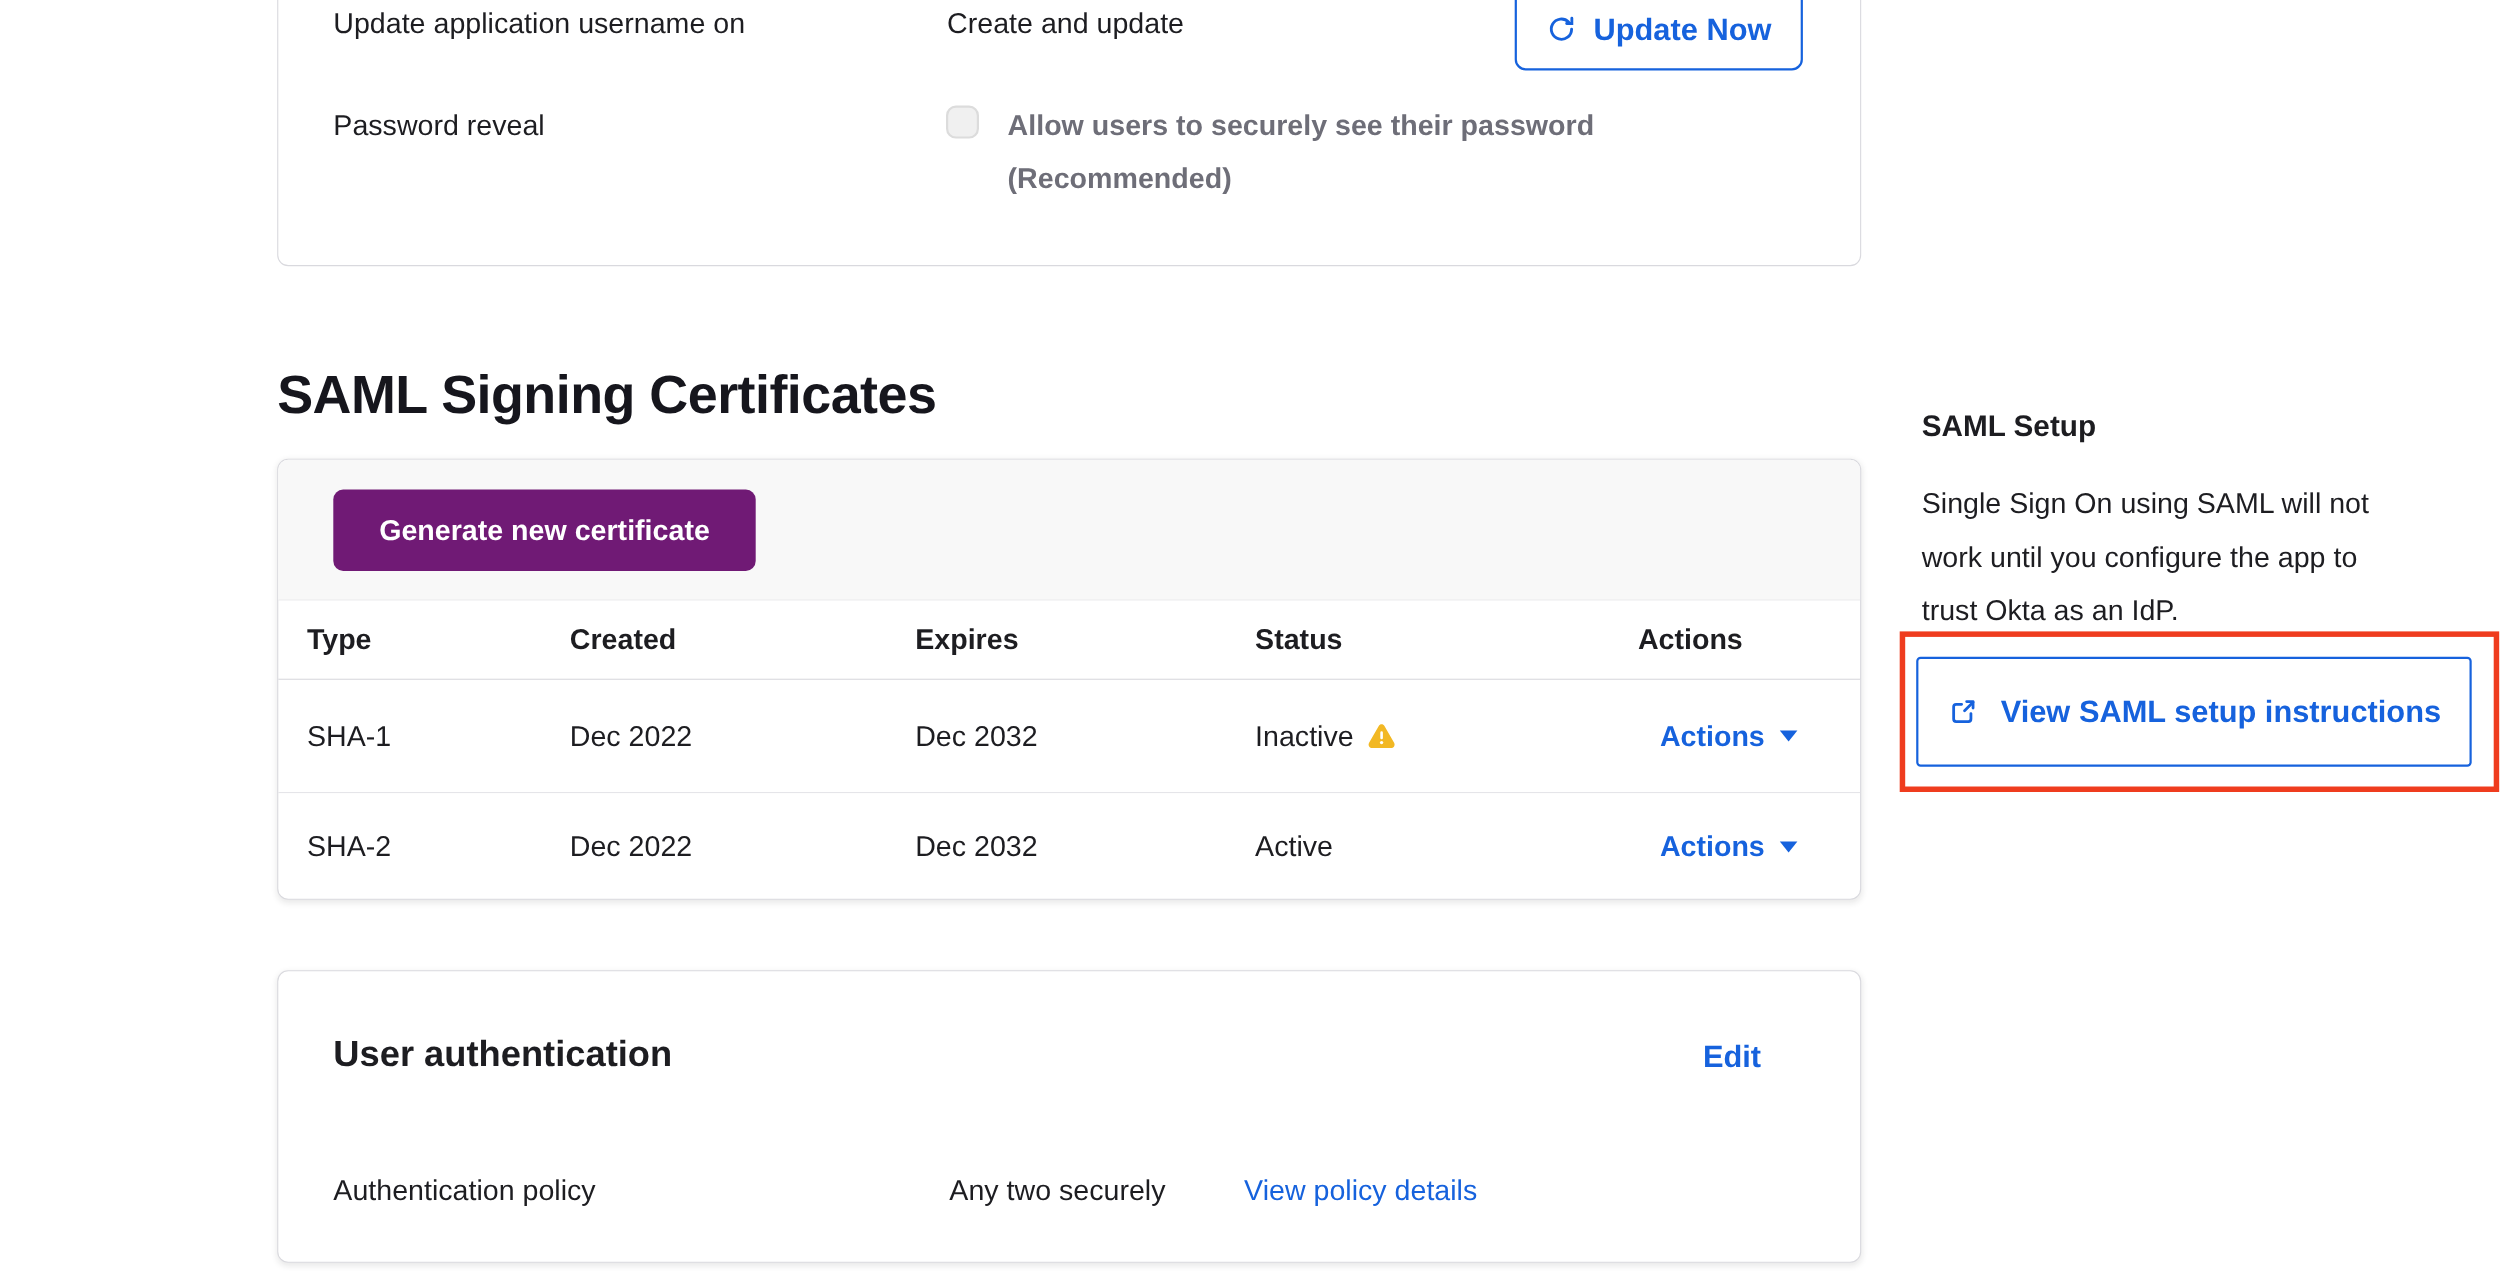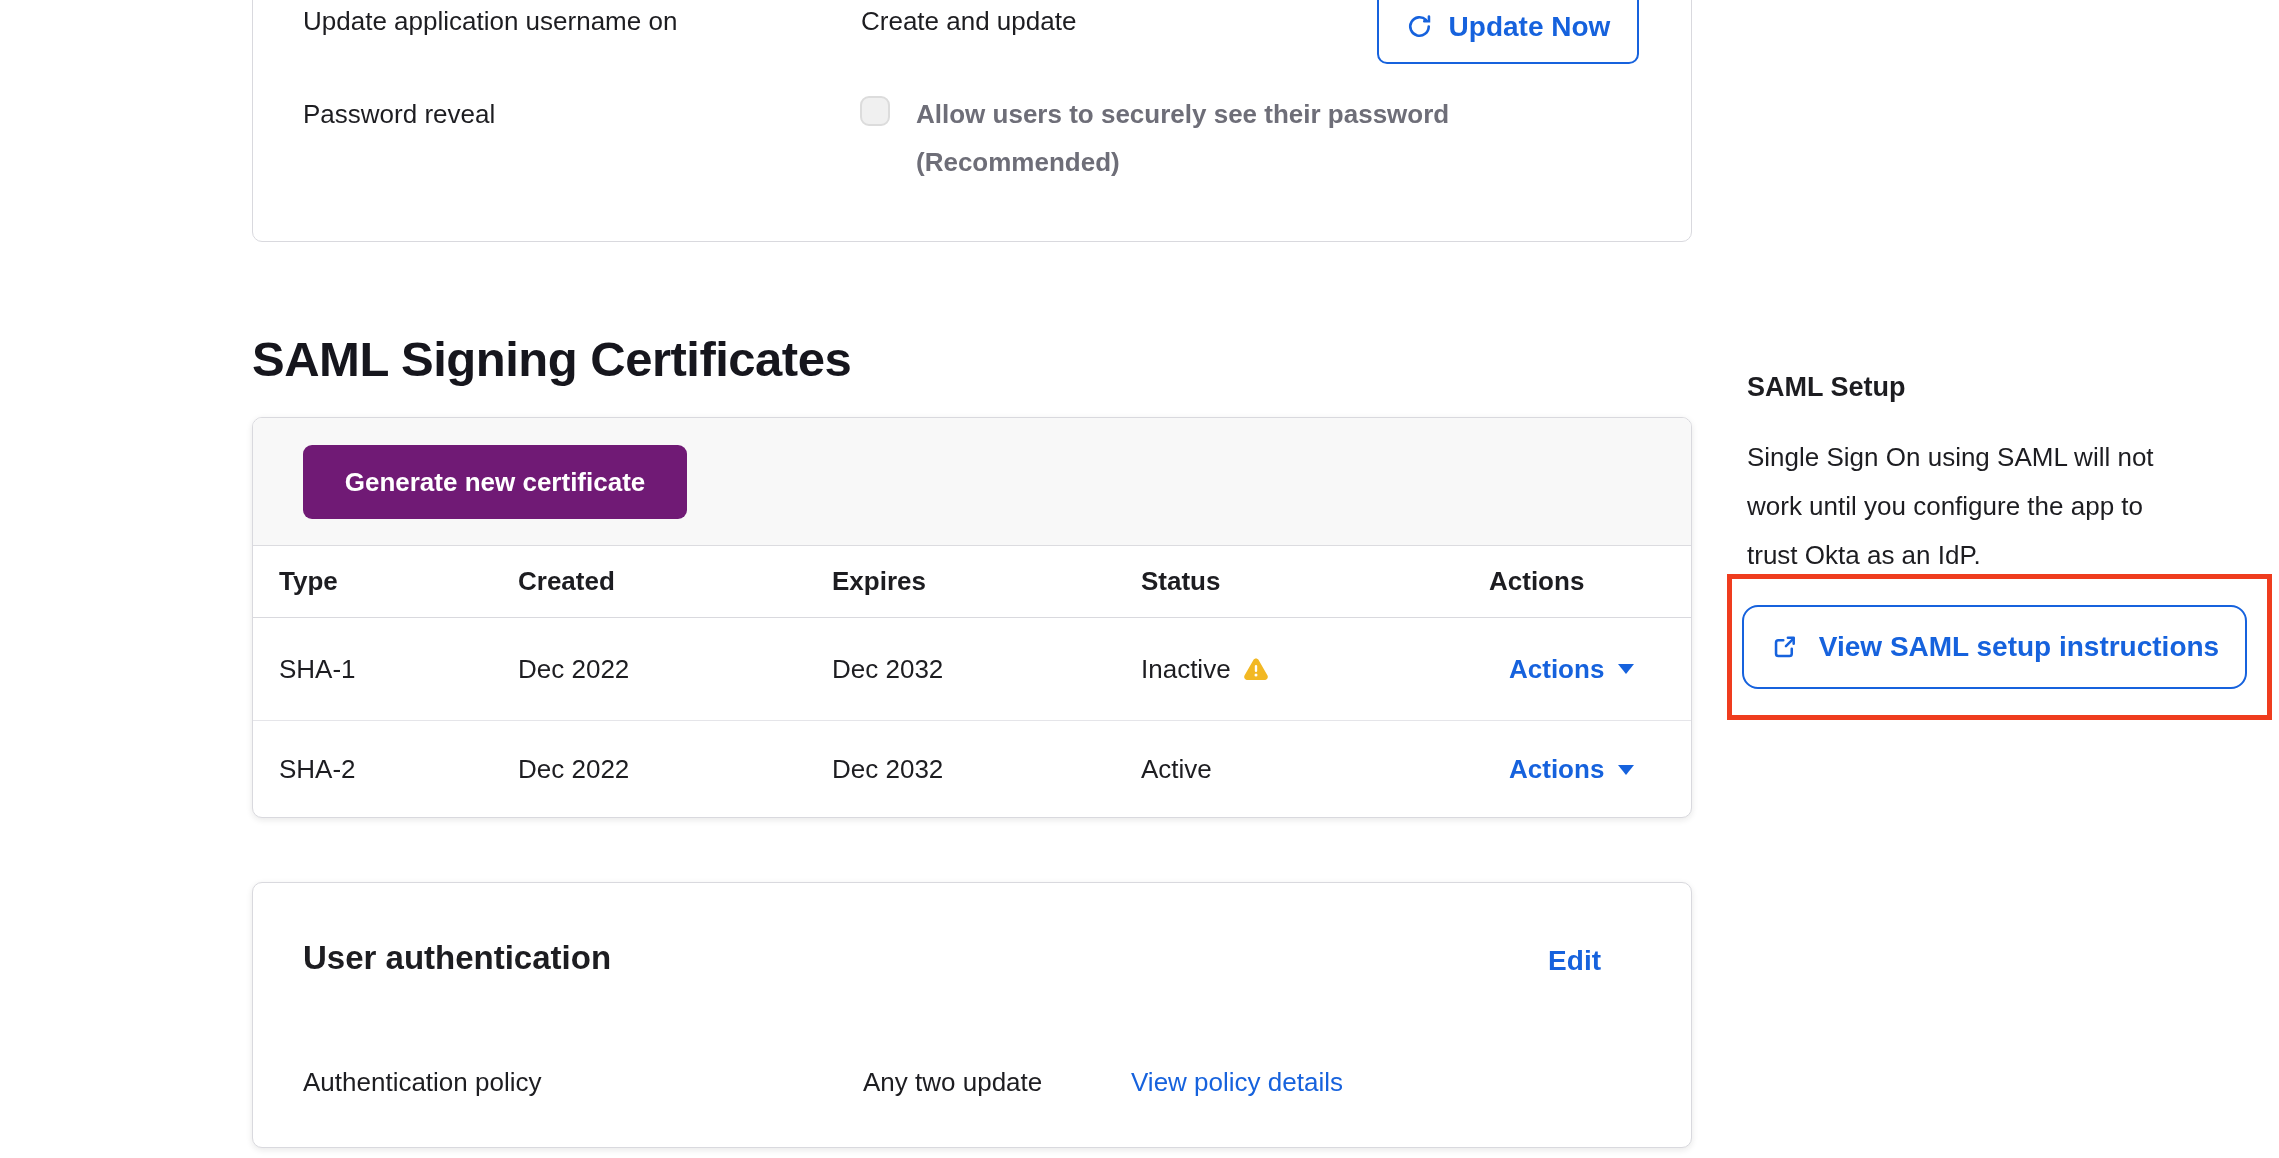--- a/index.html
+++ b/index.html
@@ -59,21 +59,21 @@
   .auth-link{position:absolute;left:878px;top:182px;font-size:26px;}
 
   
   .sb-heading{position:absolute;left:1747px;top:372px;font-size:27px;font-weight:700;}
   .sb-para{position:absolute;left:1747px;top:433px;font-size:26px;line-height:49px;color:#1d1d21;}
   .red-box{
     position:absolute;left:1727px;top:574px;width:545px;height:146px;
     border:5px solid #ef3c1e;box-sizing:border-box;
     display:flex;align-items:center;
   }
-  .sb-button{margin-left:10px;width:505px;height:84px;font-size:28px;border-radius:16px;gap:20px;}
+  .sb-button{margin-left:10px;width:505px;height:100px;font-size:28px;border-radius:4px;gap:20px;}
 
   svg{display:block;}
 </style>
 </head>
 <body>
 
 <div class="screen">
 
   <section class="card card-settings">
     <div class="abs body-text" style="left:50px;top:25px;">Update application username on</div>
@@ -145,21 +145,21 @@
           <span class="caret"></span>
         </a>
       </div>
     </div>
   </section>
 
   <section class="card card-auth shadowed">
     <div class="auth-heading">User authentication</div>
     <a class="link auth-edit">Edit</a>
     <div class="auth-label body-text">Authentication policy</div>
-    <div class="auth-value body-text">Any two update</div>
+    <div class="auth-value body-text">Any two securely</div>
     <a class="link-regular auth-link body-text">View policy details</a>
   </section>
 
   <aside>
     <div class="sb-heading">SAML Setup</div>
     <div class="sb-para">
       <div>Single Sign On using SAML will not</div>
       <div>work until you configure the app to</div>
       <div>trust Okta as an IdP.</div>
     </div>

